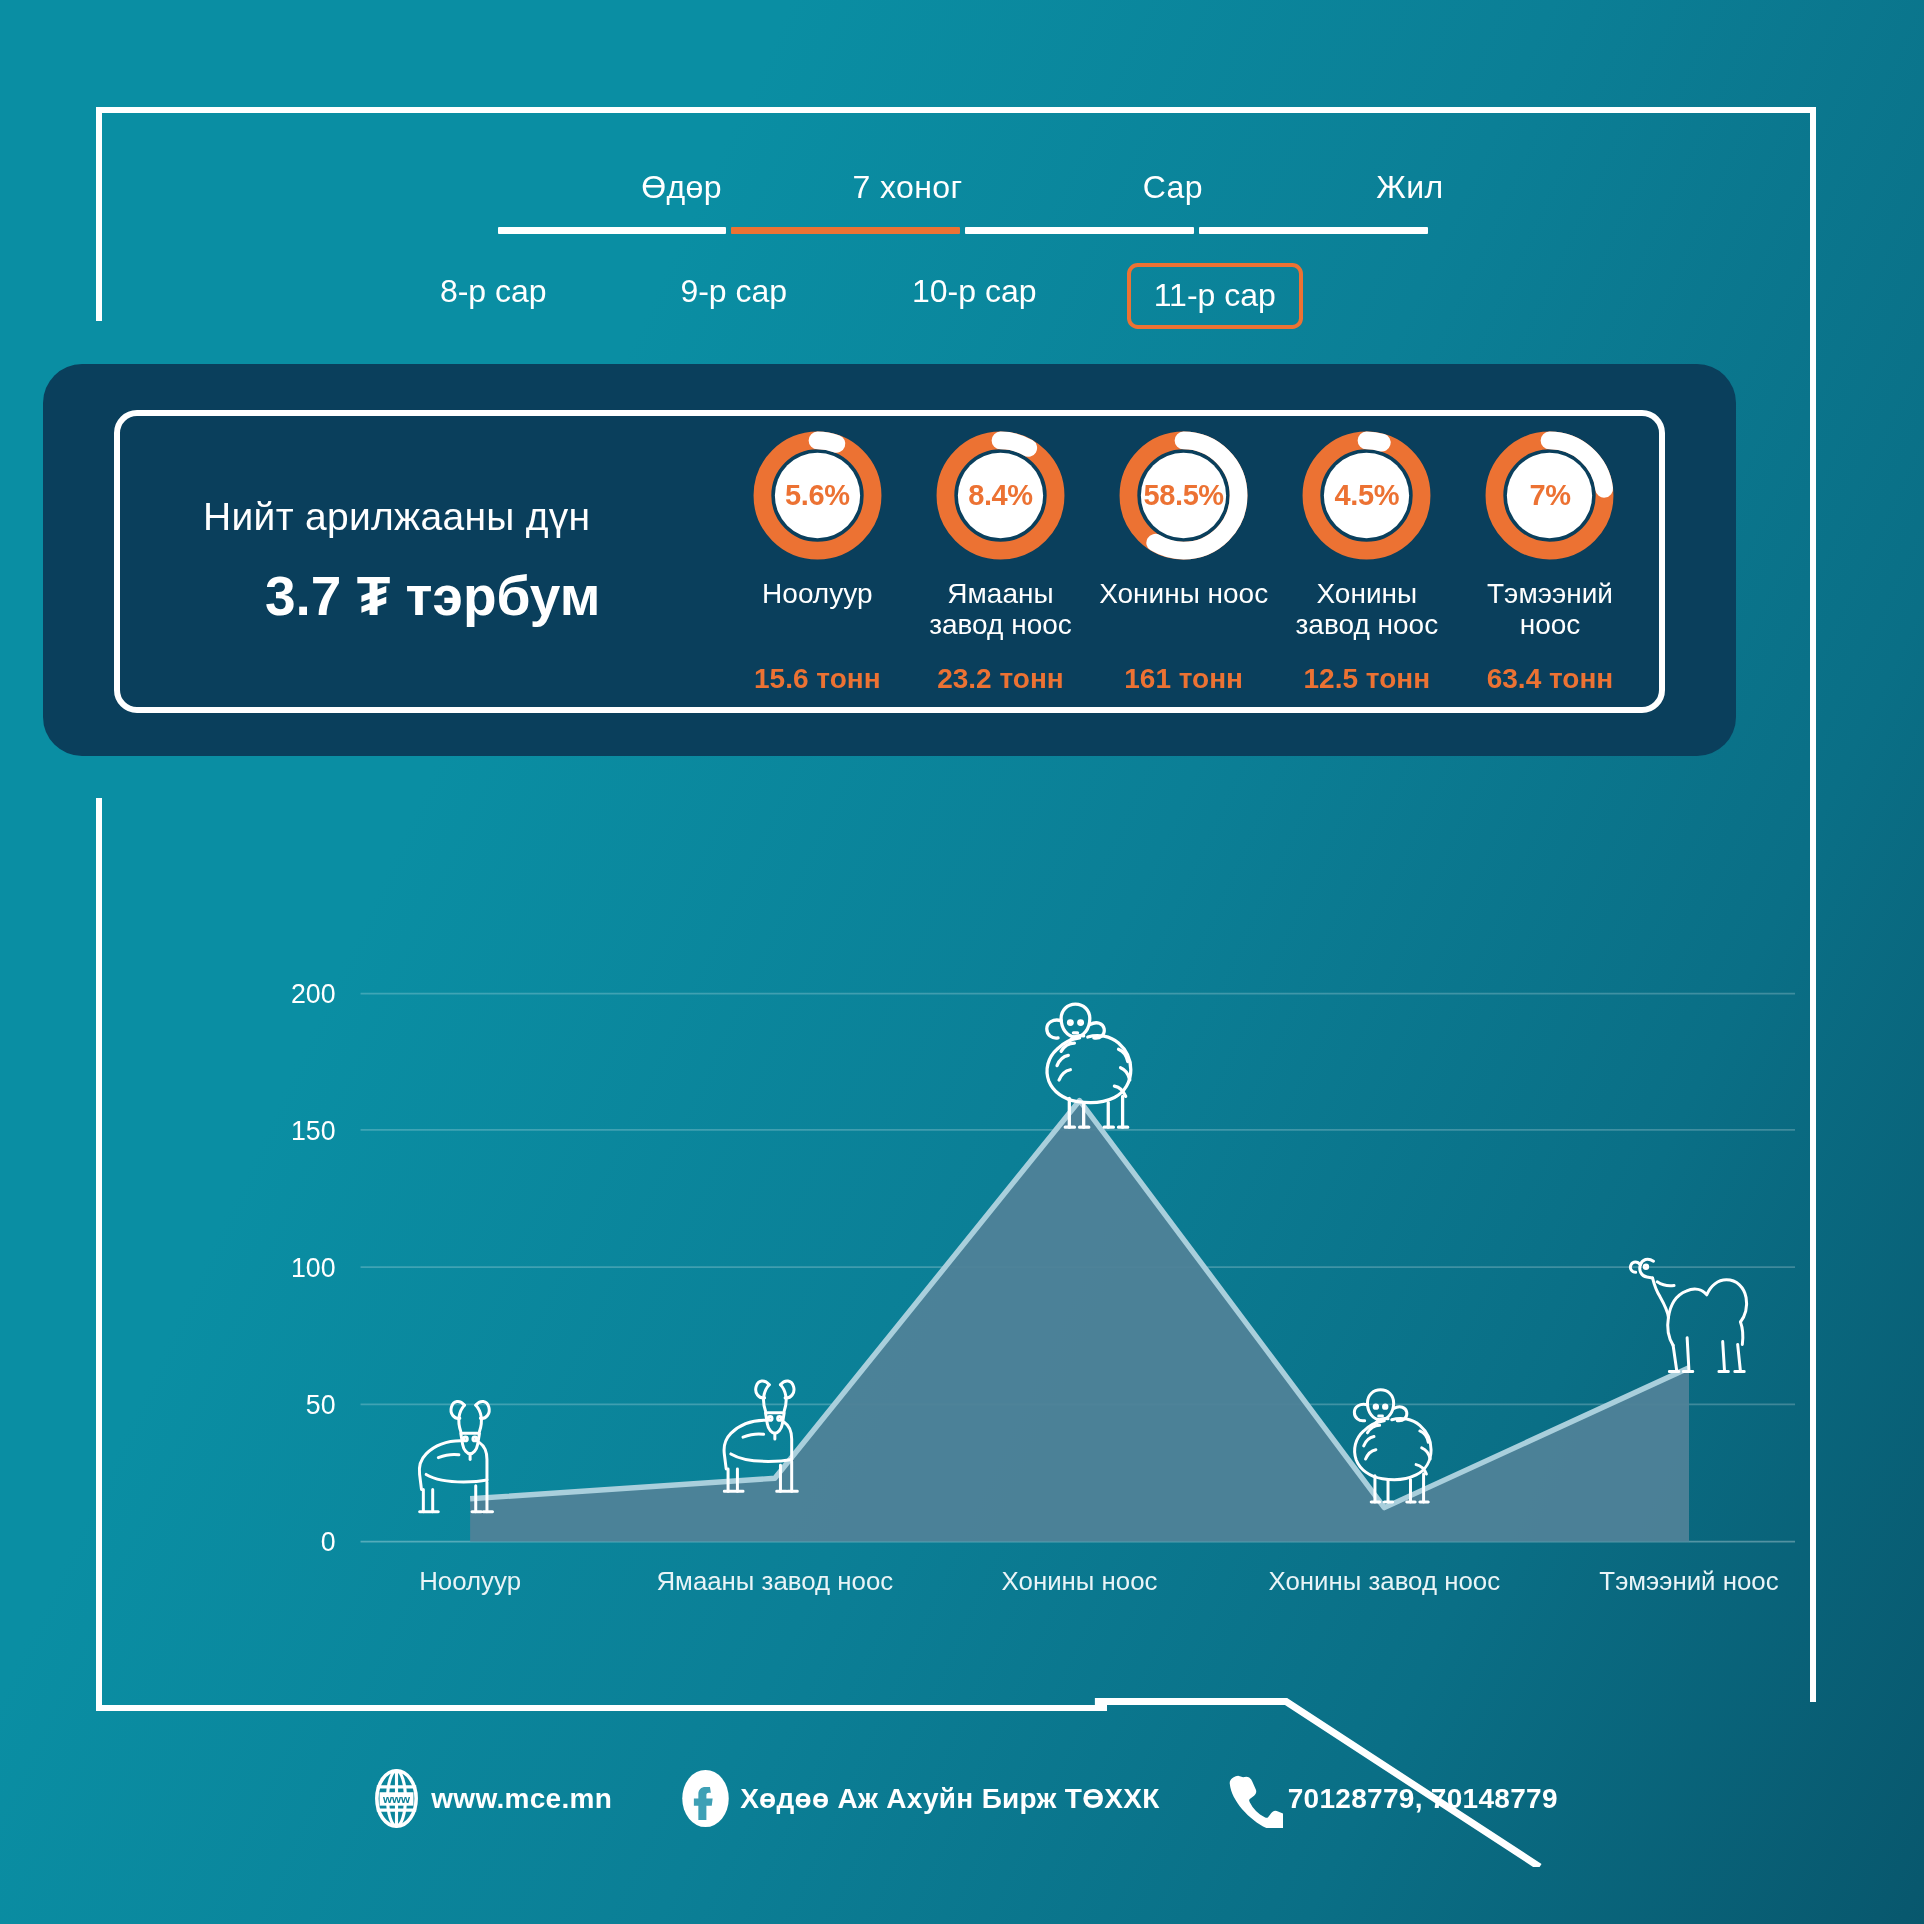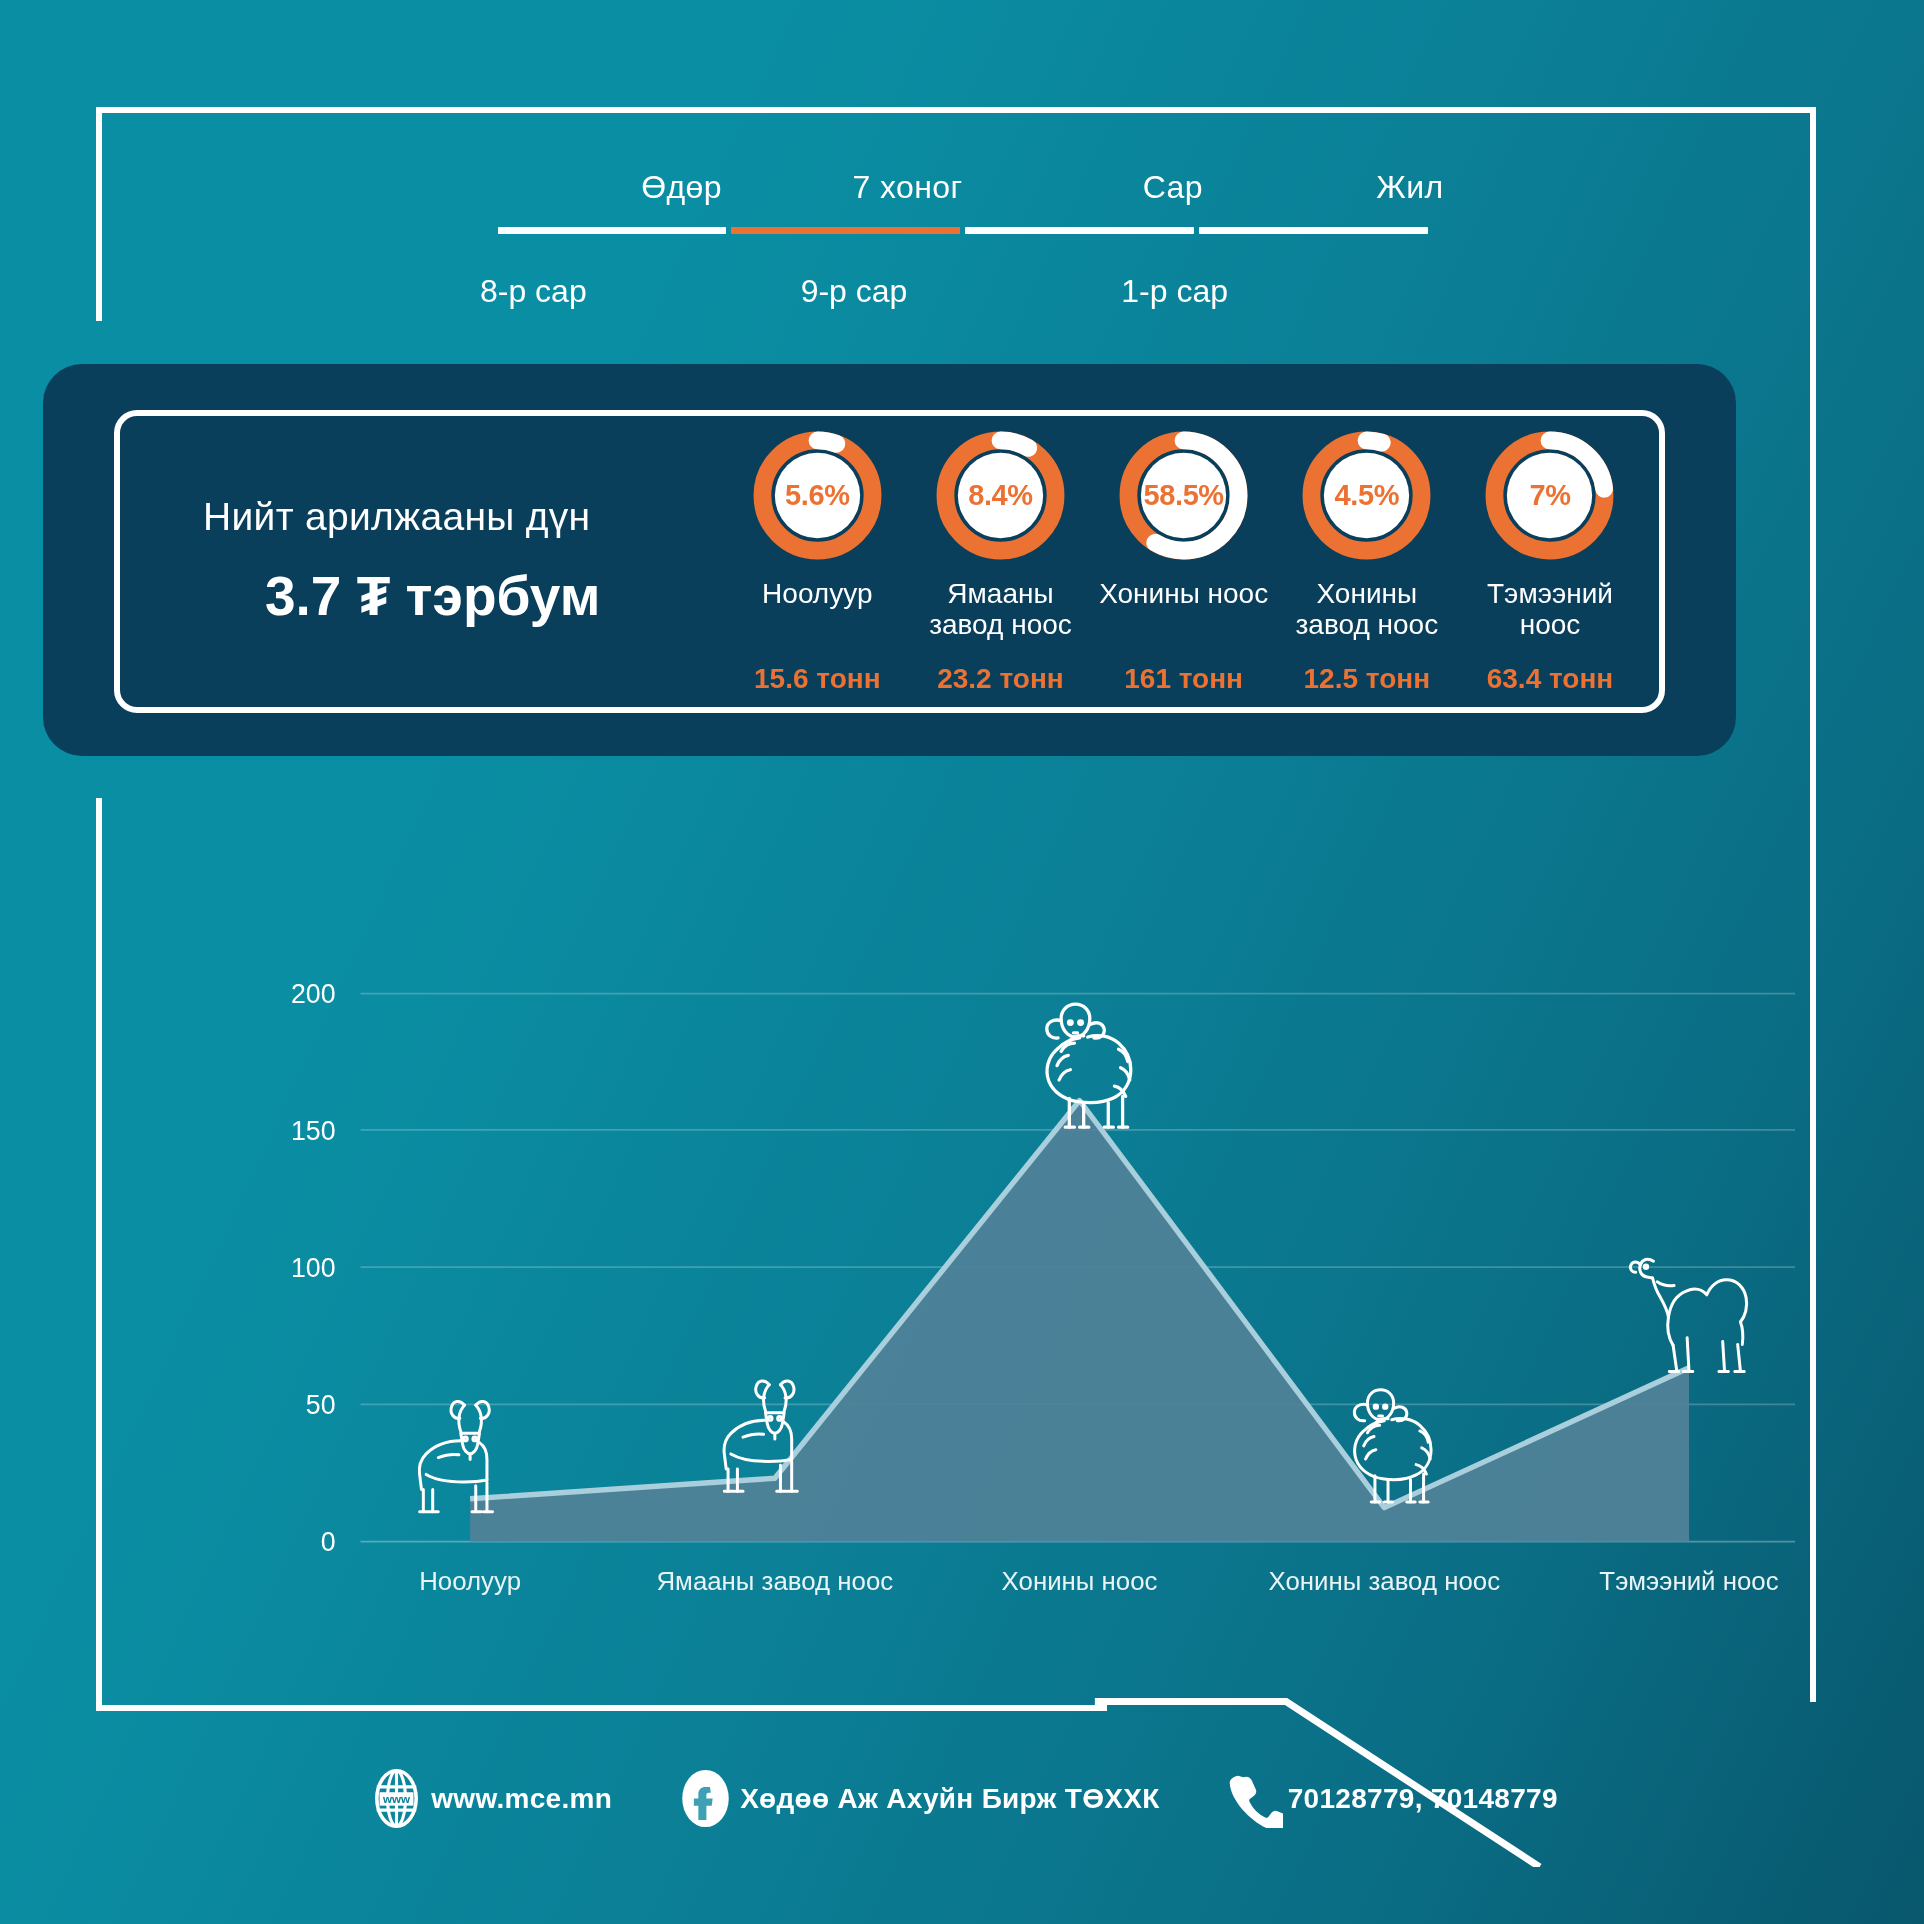--- a/index.html
+++ b/index.html
@@ -101,21 +101,24 @@
 
 <div class="months">
   <div class="months-inner">
     <div class="month">
       <span class="box">8-р сар</span>
     </div>
     <div class="month">
       <span class="box">9-р сар</span>
     </div>
     <div class="month">
-      <span class="box">1-р сар</span>
+      <span class="box">10-р сар</span>
+    </div>
+    <div class="month selected">
+      <span class="box">11-р сар</span>
     </div>
   </div>
 </div>
 
 <div class="stats-outer">
   <div class="stats-inner">
 
     <div class="total-block">
       <div class="total-label">Нийт арилжааны дүн</div>
       <div class="total-value">3.7 ₮ тэрбум</div>

